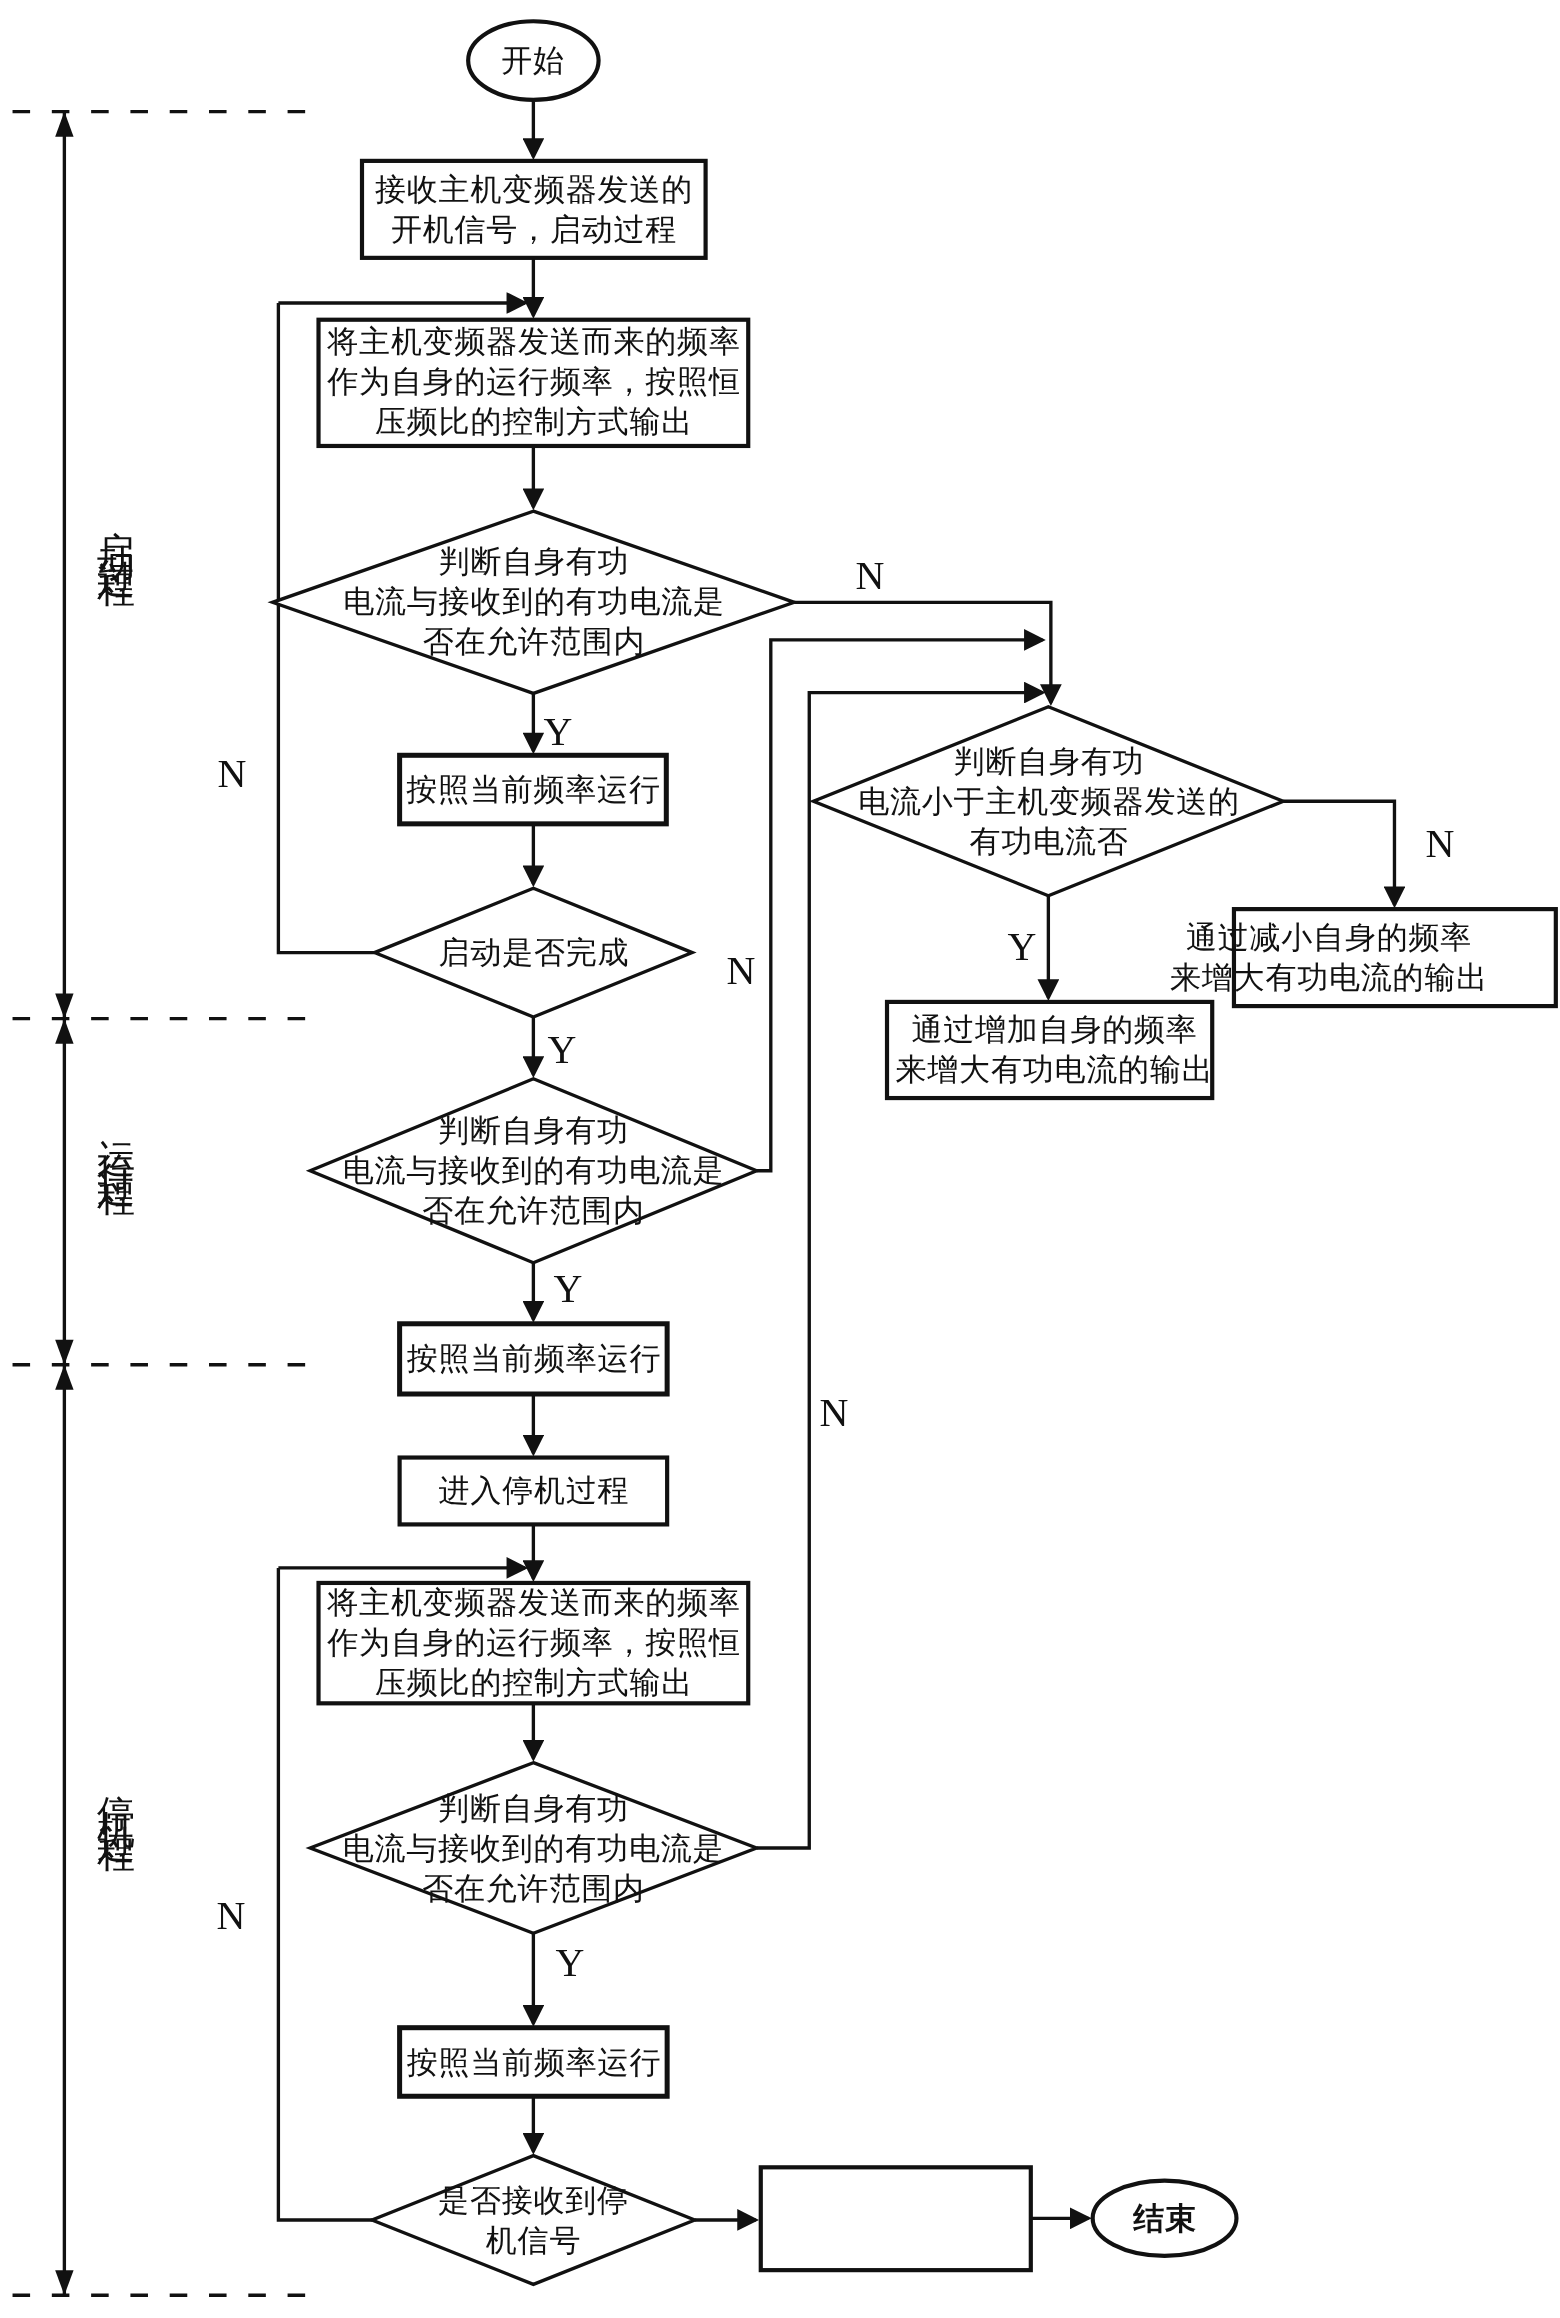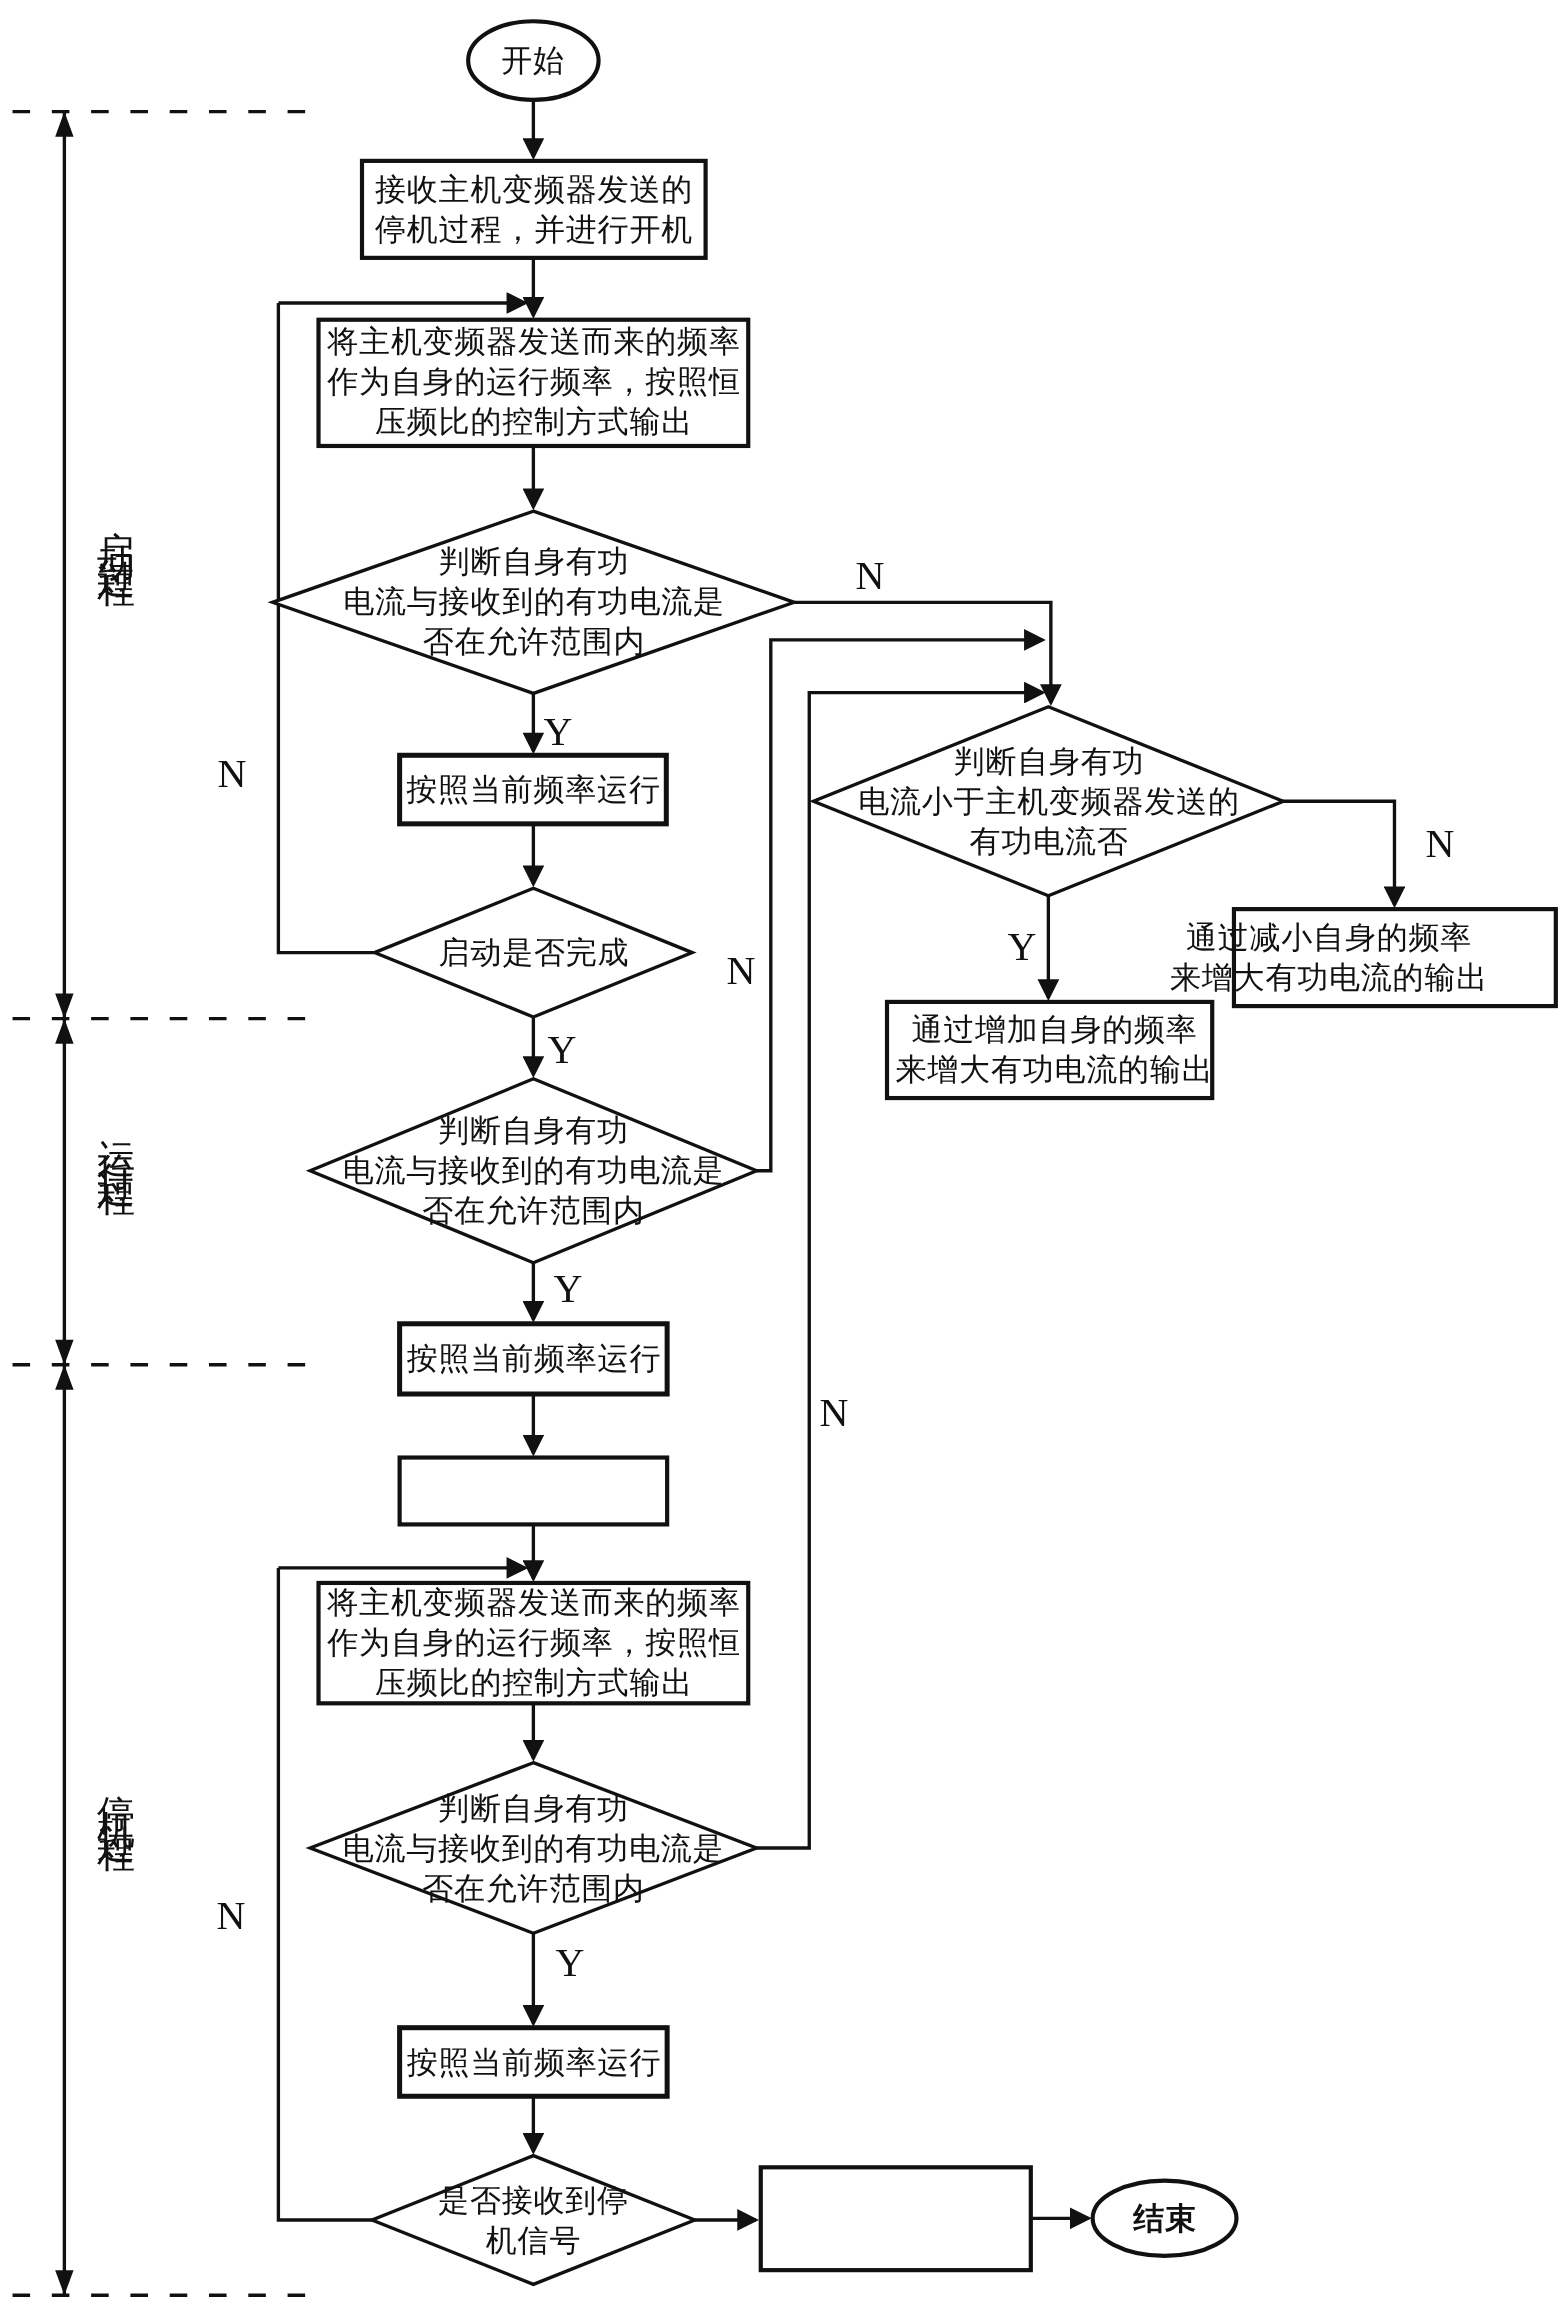--- a/index.html
+++ b/index.html
@@ -90,21 +90,21 @@
       <rect x="1476" y="1087" width="385" height="116" stroke-width="5"></rect>
     </g>
   </svg>
 
   <div class="nodetext" style="left:468px;top:21px;width:130px;height:79px;text-align:center;">
     <div>开始</div>
   </div>
 
   <div class="nodetext" style="left:362px;top:161px;width:344px;height:97px;">
     <div>接收主机变频器发送的</div>
-    <div>停机过程，并进行开机</div>
+    <div>开机信号，启动过程</div>
   </div>
 
   <div class="nodetext" style="left:319px;top:319px;width:430px;height:126px;">
     <div>将主机变频器发送而来的频率</div>
     <div>作为自身的运行频率，按照恒</div>
     <div>压频比的控制方式输出</div>
   </div>
 
   <div class="nodetext" style="left:273px;top:511px;width:522px;height:182px;">
     <div>判断自身有功</div>
@@ -123,20 +123,23 @@
   <div class="nodetext" style="left:310px;top:1079px;width:447px;height:184px;">
     <div>判断自身有功</div>
     <div>电流与接收到的有功电流是</div>
     <div>否在允许范围内</div>
   </div>
 
   <div class="nodetext" style="left:400px;top:1324px;width:268px;height:70px;">
     <div>按照当前频率运行</div>
   </div>
 
+  <div class="nodetext" style="left:400px;top:1457px;width:268px;height:67px;">
+    <div>进入停机过程</div>
+  </div>
 
   <div class="nodetext" style="left:319px;top:1583px;width:430px;height:120px;">
     <div>将主机变频器发送而来的频率</div>
     <div>作为自身的运行频率，按照恒</div>
     <div>压频比的控制方式输出</div>
   </div>
 
   <div class="nodetext" style="left:310px;top:1763px;width:447px;height:171px;">
     <div>判断自身有功</div>
     <div>电流与接收到的有功电流是</div>

